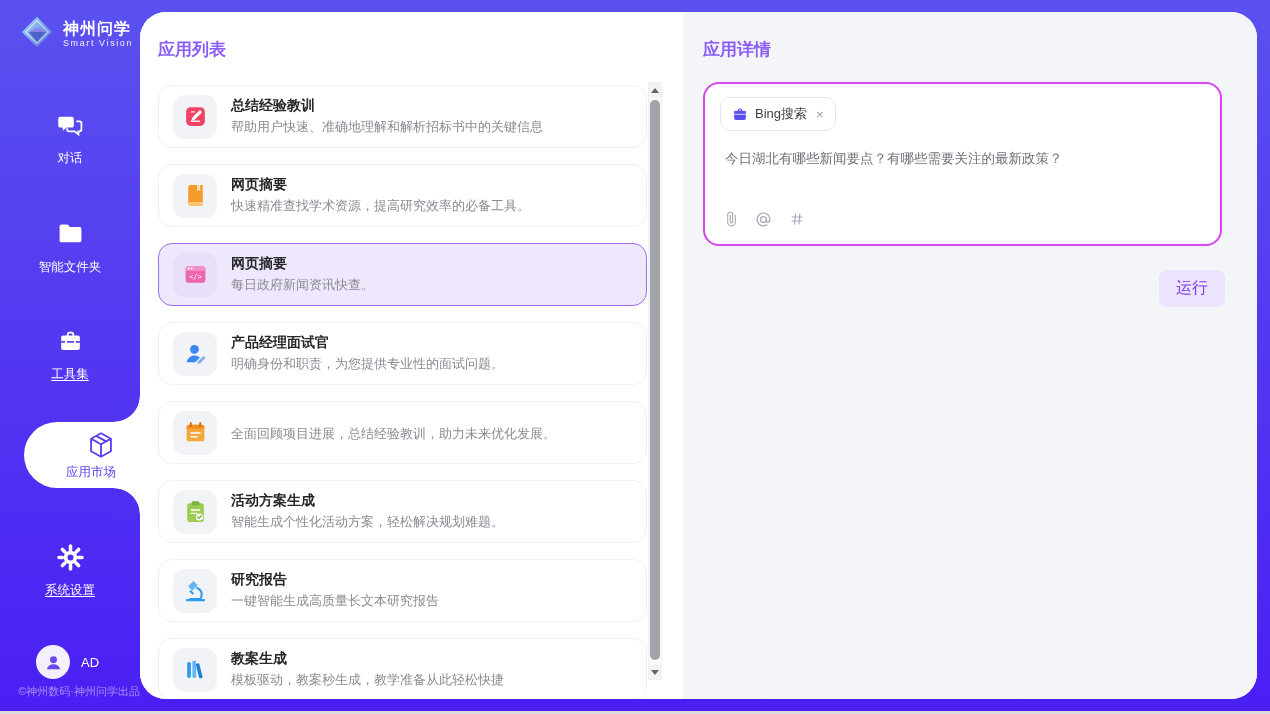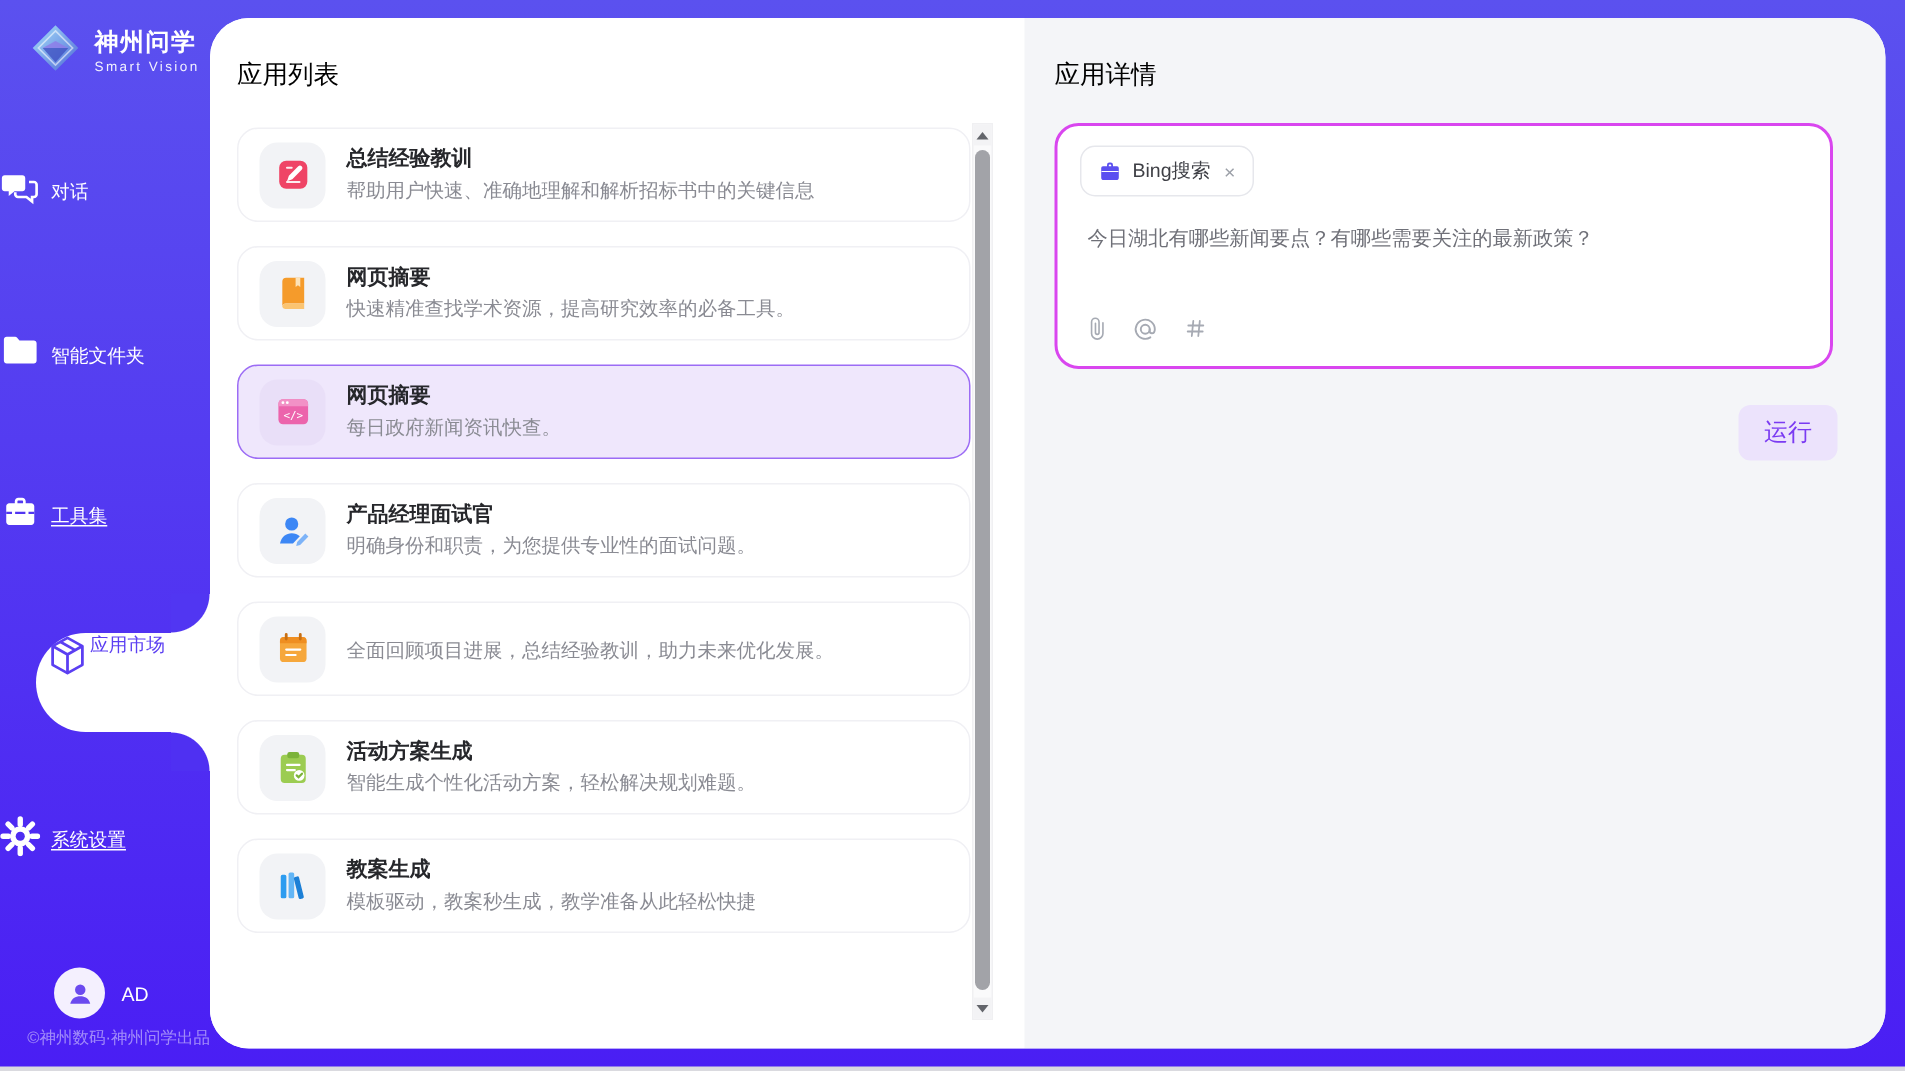--- a/index.html
+++ b/index.html
@@ -4,43 +4,43 @@
 <style>
   html,body{margin:0;padding:0;}
   body{font-family:"Liberation Sans","DejaVu Sans",sans-serif;}
   .frame{position:relative;width:1270px;height:714px;overflow:hidden;
          background:linear-gradient(180deg,#5B51EF 0%,#4A1EF4 100%);}
   
   .sidebar{position:absolute;left:0;top:0;width:140px;height:714px;}
   .logo{position:absolute;left:18px;top:13px;display:flex;align-items:center;gap:7px;color:#fff;}
   .brand-name{font-size:16px;font-weight:700;letter-spacing:1px;line-height:1.15;}
   .brand-sub{font-size:9px;letter-spacing:1.6px;opacity:.92;}
-  .nav-item{position:absolute;left:0;width:140px;display:flex;flex-direction:row;
+  .nav-item{position:absolute;left:0;width:140px;display:flex;flex-direction:column;
             align-items:center;gap:7px;color:#fff;cursor:pointer;}
   .nav-item .lbl{font-size:12.5px;}
   .nav-item .lbl.u{text-decoration:underline;text-underline-offset:2px;}
   .nav-tab{position:absolute;left:24px;top:422px;width:116px;height:66px;background:#fff;
-           border-radius:33px 0 0 33px;display:flex;flex-direction:row;align-items:flex-start;
+           border-radius:33px 0 0 33px;display:flex;flex-direction:column;align-items:flex-end;
            justify-content:center;gap:0;padding-right:24px;box-sizing:border-box;cursor:pointer;}
   .nav-tab .lbl{font-size:12.5px;color:#5B3FF2;}
   .fillet{position:absolute;right:0;width:26px;height:26px;}
   .fillet.top{top:396px;background:radial-gradient(circle at 0 0,#5136F2 25.3px,#fff 26px);}
   .fillet.bot{top:488px;background:radial-gradient(circle at 0 100%,#4F30F2 25.3px,#fff 26px);}
   .user-row{position:absolute;left:36px;top:645px;display:flex;align-items:center;gap:11px;cursor:pointer;}
   .avatar{width:34px;height:34px;border-radius:50%;background:#F4F0FE;display:flex;
           align-items:center;justify-content:center;}
   .user-name{color:#fff;font-size:13px;}
   .copyright{position:absolute;left:0;top:684px;width:140px;text-align:right;
              font-size:11px;color:rgba(255,255,255,.48);white-space:nowrap;}
   
   .main{position:absolute;left:140px;top:12px;width:1117px;height:687px;border-radius:26px;
         overflow:hidden;background:#fff;display:flex;}
   .list-panel{position:relative;width:543px;background:#fff;flex:none;}
   .detail-panel{position:relative;flex:1;background:#F4F5F8;}
-  .panel-title{position:absolute;left:18px;top:26px;margin:0;font-size:17px;font-weight:400;color:#000000;}
+  .panel-title{position:absolute;left:18px;top:26px;margin:0;font-size:17px;font-weight:700;color:#8b5cf6;}
   .detail-panel .panel-title{left:20px;}
   
   .cards{position:absolute;left:18px;top:73px;width:489px;}
   .card{height:63px;box-sizing:border-box;border:1px solid #F0F0F4;border-radius:14px;background:#fff;
         display:flex;align-items:center;gap:14px;padding:0 14px;margin-bottom:16px;cursor:pointer;}
   .card.selected{background:#EFE7FC;border:1.5px solid #9C6CF5;}
   .tile{width:44px;height:44px;border-radius:12px;background:#F2F3F6;display:flex;
         align-items:center;justify-content:center;flex:none;}
   .card.selected .tile{background:#E9DFF8;}
   .card h3{margin:0;font-size:14px;font-weight:700;color:#26272B;}
@@ -240,20 +240,34 @@
               </svg>
             </span>
             <div>
               <h3>活动方案生成</h3>
               <p>智能生成个性化活动方案，轻松解决规划难题。</p>
             </div>
           </article>
           <article class="card">
             <span class="tile">
               <svg width="25" height="25" viewBox="0 0 24 24">
+                <path d="M10 2.8l4.2 4.2-5.2 5.2-4.2-4.2z" fill="#62B5F6"></path>
+                <path d="M12.8 9.3c3.3 1 5.2 3.7 5.2 6.7a6.6 6.6 0 0 1-1.6 4.2H6.2" stroke="#2D9CF0" stroke-width="2.1" fill="none"></path>
+                <path d="M3.8 21.2h16.4" stroke="#2D9CF0" stroke-width="2.1" stroke-linecap="round"></path>
+                <path d="M6.8 12.3l3.1 3.1" stroke="#2D9CF0" stroke-width="2.1"></path>
+              </svg>
+            </span>
+            <div>
+              <h3>研究报告</h3>
+              <p>一键智能生成高质量长文本研究报告</p>
+            </div>
+          </article>
+          <article class="card">
+            <span class="tile">
+              <svg width="25" height="25" viewBox="0 0 24 24">
                 <rect x="4" y="5" width="3.6" height="15" rx="1" fill="#2D9CF0"></rect>
                 <rect x="9" y="3.5" width="3.6" height="16.5" rx="1" fill="#62B5F6"></rect>
                 <rect x="13.8" y="6" width="3.4" height="14.5" rx="1" transform="rotate(-14 15.5 13)" fill="#1C7FD6"></rect>
               </svg>
             </span>
             <div>
               <h3>教案生成</h3>
               <p>模板驱动，教案秒生成，教学准备从此轻松快捷</p>
             </div>
           </article>

